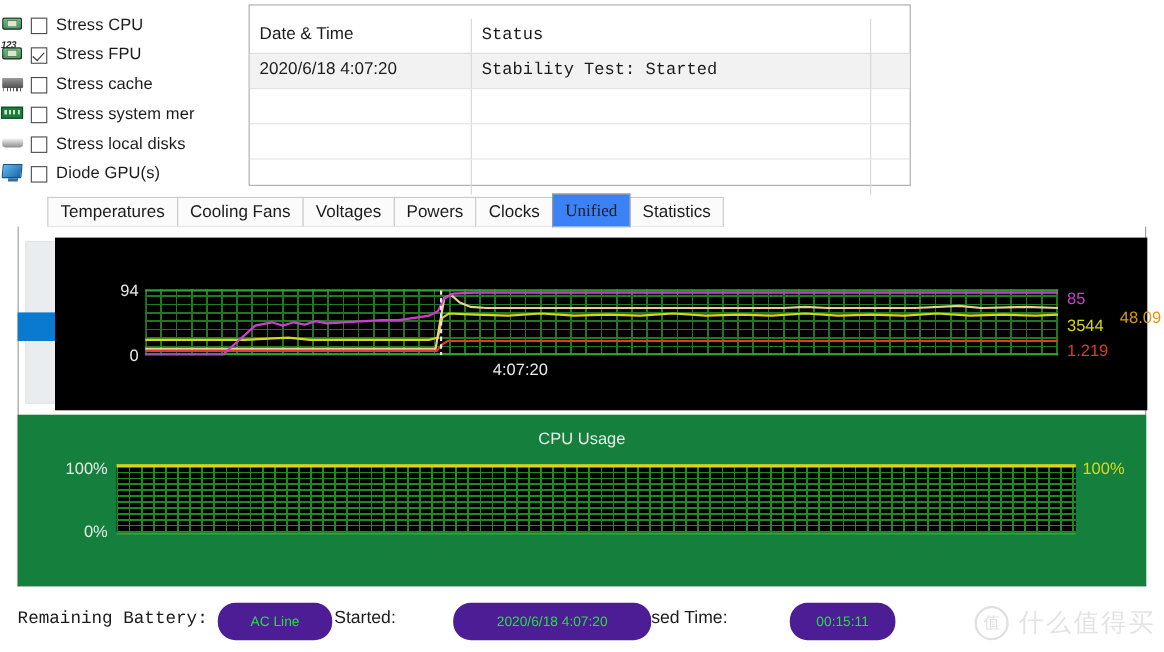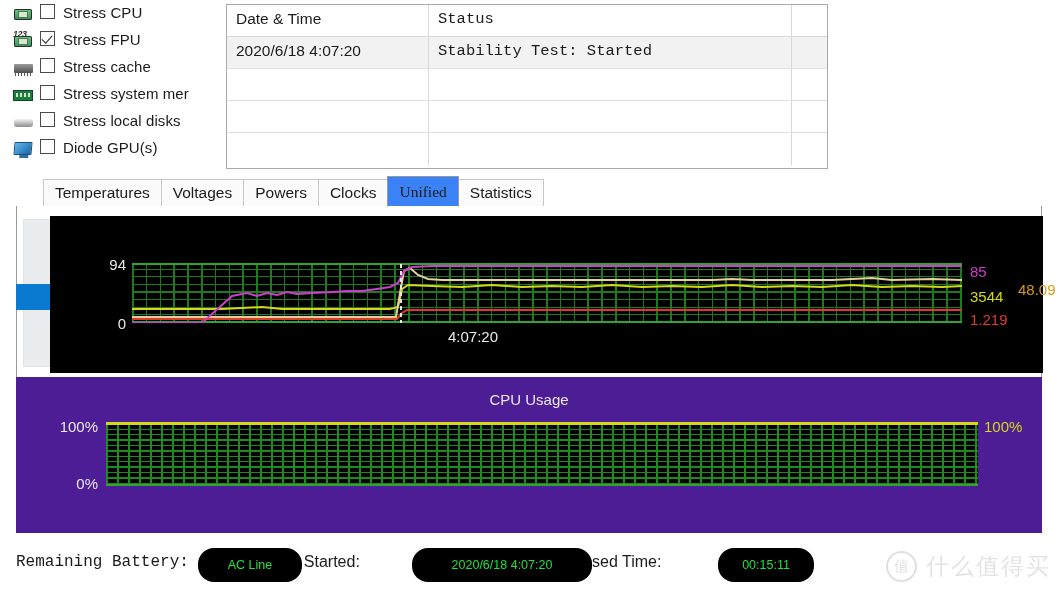--- a/index.html
+++ b/index.html
@@ -8,21 +8,21 @@
     background:#ffffff;
     font-family:"Liberation Sans","DejaVu Sans",sans-serif;
     -webkit-font-smoothing:antialiased;
     position:relative;
   }
   
   #stress-list{
     position:absolute;left:0;top:4px;width:228px;height:168px;
   }
   .stress-row{
-    display:flex;align-items:flex-start;height:27px;padding-left:12px;
+    display:flex;align-items:flex-end;height:27px;padding-left:0;
   }
   .stress-ico{
     width:22px;height:20px;position:relative;flex:0 0 22px;margin-right:6px;
   }
   .cb{
     width:15px;height:15px;border:1px solid #4a4a4a;background:#fff;
     box-sizing:border-box;flex:0 0 15px;margin-right:8px;position:relative;
   }
   .cb.checked::after{
     content:"";position:absolute;left:3px;top:1px;width:5px;height:9px;
@@ -53,21 +53,21 @@
     background:linear-gradient(135deg,#63b8ea,#1765a8);border:1px solid #17507f;
     box-sizing:border-box;border-radius:1px;transform:skewX(-5deg);}
   .ic-gpu::after{content:"";position:absolute;left:5px;bottom:-4px;width:9px;height:3px;
     background:#2d6f9e;}
   
   #log-table{
     position:absolute;left:226px;top:4px;width:602px;height:165px;
     border:1px solid #a9a9a9;background:#fff;box-sizing:border-box;
   }
   .lt-row{display:flex;height:32px;box-sizing:border-box;}
-  .lt-head{border-bottom:1px solid #d8d8d8;}
+  .lt-head{border-bottom:1px solid #d8d8d8;margin-top:12px;}
   .lt-head .lt-c{color:#1b1b1b;font-size:15.5px;}
   .lt-c{
     box-sizing:border-box;padding:5px 0 0 9px;font-size:15.5px;color:#1b1b1b;
     white-space:nowrap;overflow:hidden;
   }
   .lt-c1{width:202px;border-right:1px solid #d8d8d8;}
   .lt-c2{flex:1;border-right:1px solid #d8d8d8;font-family:Liberation Mono, monospace;}
   .lt-c3{width:35px;}
   .lt-body{border-bottom:1px solid #e2e2e2;}
   .lt-sel{background:#f2f2f2;}
@@ -129,39 +129,39 @@
   .lbl-94{position:absolute;left:0;top:40px;width:76px;text-align:right;color:#e9e9e9;font-size:15px;}
   .lbl-0 {position:absolute;left:0;top:99px;width:76px;text-align:right;color:#e9e9e9;font-size:15px;}
   .lbl-time{position:absolute;left:398px;top:112px;color:#e9e9e9;font-size:15px;}
   .rv{position:absolute;font-size:15px;white-space:nowrap;}
   #rv-85  {left:920px;top:47px;color:#cc3ecc;}
   #rv-3544{left:920px;top:72px;color:#d7d718;}
   #rv-4809{left:968px;top:65px;color:#d79a18;text-align:right;}
   #rv-1219{left:920px;top:95px;color:#e03a2a;}
   
   #graph-usage{
-    position:absolute;left:16px;top:377px;width:1026px;height:156px;background:#4c1d95;
+    position:absolute;left:16px;top:377px;width:1026px;height:156px;background:#15803d;
   }
   #usage-title{position:absolute;left:0;top:14px;width:1026px;text-align:center;
     color:#e9e9e9;font-size:15px;}
   #us-plot{position:absolute;left:90px;top:47px;width:872px;height:60px;background:#000;}
   .usgrid{position:absolute;inset:0;
     background-image:
       repeating-linear-gradient(90deg,#1f8a1f 0 1.6px,transparent 1.6px 11px),
       repeating-linear-gradient(0deg,#1f8a1f 0 1.3px,transparent 1.3px 5.4px);
   }
   .us-top{position:absolute;left:0;top:-2px;width:100%;height:2.5px;background:#d7d718;}
   .us-bot{position:absolute;left:0;bottom:-2px;width:100%;height:2.5px;background:#2fa52f;}
   .us-l100{position:absolute;left:8px;top:41px;width:74px;text-align:right;color:#e9e9e9;font-size:15px;}
   .us-l0  {position:absolute;left:8px;top:98px;width:74px;text-align:right;color:#e9e9e9;font-size:15px;}
   .us-r100{position:absolute;left:968px;top:41px;color:#d7d718;font-size:15px;}
   
   #statusbar{position:absolute;left:0;top:540px;width:1058px;height:53px;background:#fff;}
   .sb-lbl{position:absolute;font-size:16px;color:#1b1b1b;white-space:nowrap;top:13px;}
-  .sb-val{position:absolute;top:8px;background:#000000;color:#22e03c;
+  .sb-val{position:absolute;top:8px;background:#4c1d95;color:#22e03c;
     font-size:12.5px;display:flex;align-items:center;justify-content:center;
     font-family:"Liberation Sans",sans-serif;white-space:nowrap;border-radius:16px;}
   #sb-l1{left:16px;font-family:Liberation Mono, monospace;}
   #sb-v1{left:198px;width:104px;height:34px;}
   #sb-l2{left:270px;}
   #sb-v2{left:412px;width:180px;height:34px;}
   #sb-l3{left:560px;}
   #sb-v3{left:718px;width:96px;height:34px;}
   
   #watermark{position:absolute;left:886px;top:551px;display:flex;align-items:center;gap:9px;
@@ -250,20 +250,21 @@
   </div>
   <div class="lt-row">
     <div class="lt-c lt-c1"></div>
     <div class="lt-c lt-c2"></div>
     <div class="lt-c lt-c3"></div>
   </div>
 </div>
 
 <div id="tabstrip">
   <div class="tab">Temperatures</div>
+  <div class="tab">Cooling Fans</div>
   <div class="tab">Voltages</div>
   <div class="tab">Powers</div>
   <div class="tab">Clocks</div>
   <div class="tab active">Unified</div>
   <div class="tab">Statistics</div>
 </div>
 
 <div id="panel"></div>
 <div id="panel-scroll"></div>
 <div id="panel-scroll-thumb"></div>

